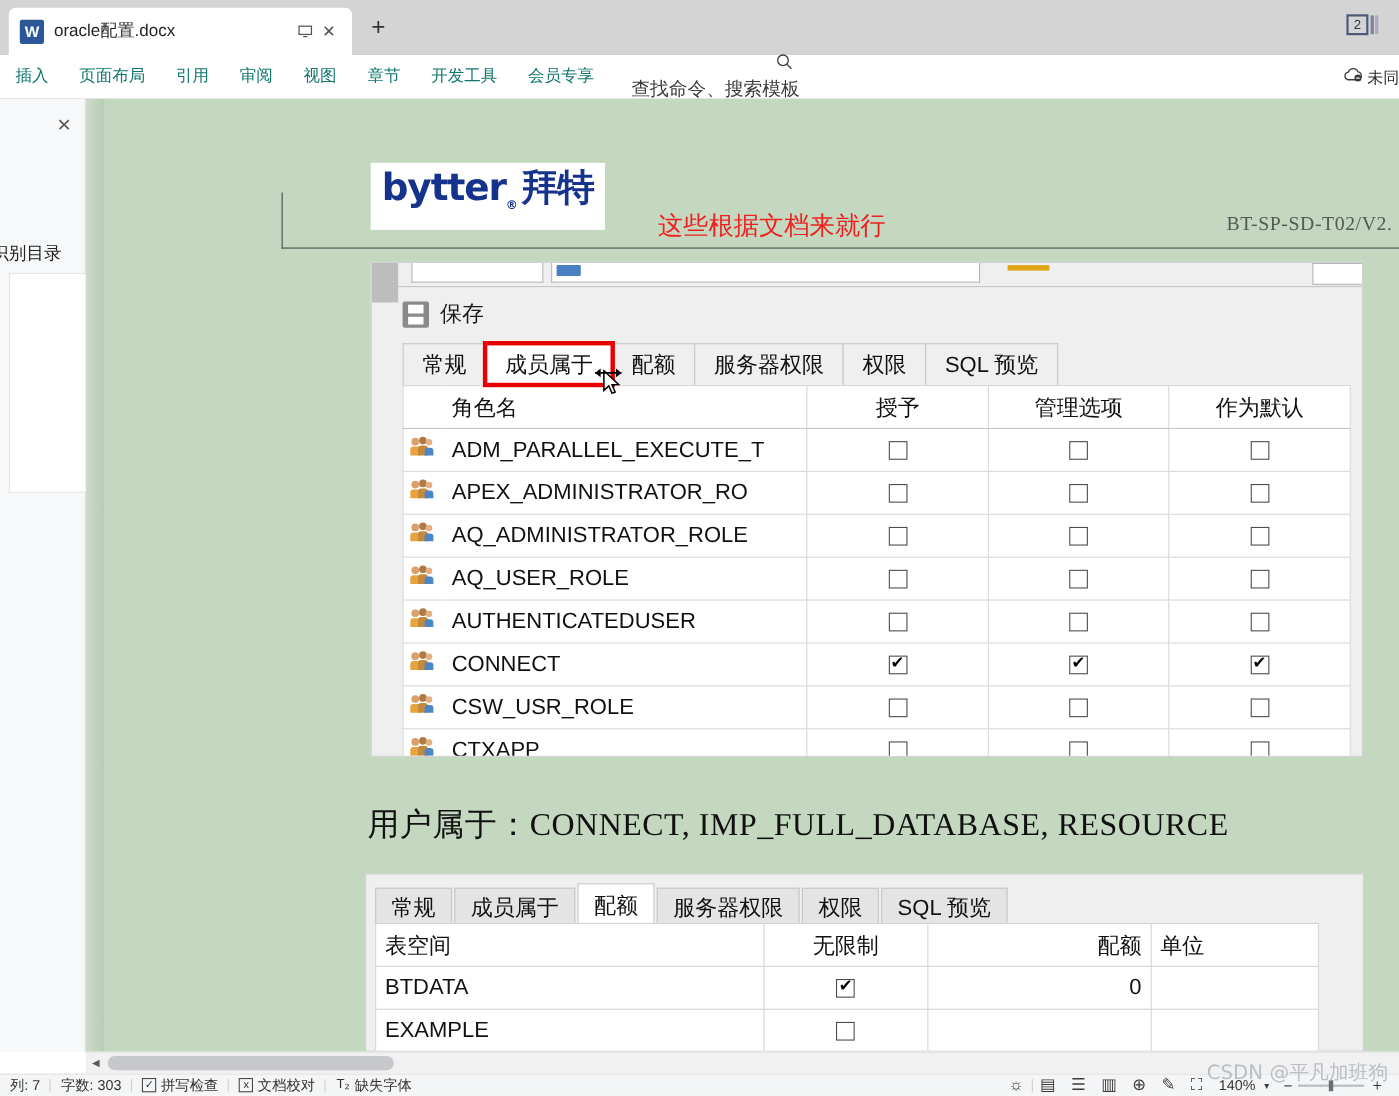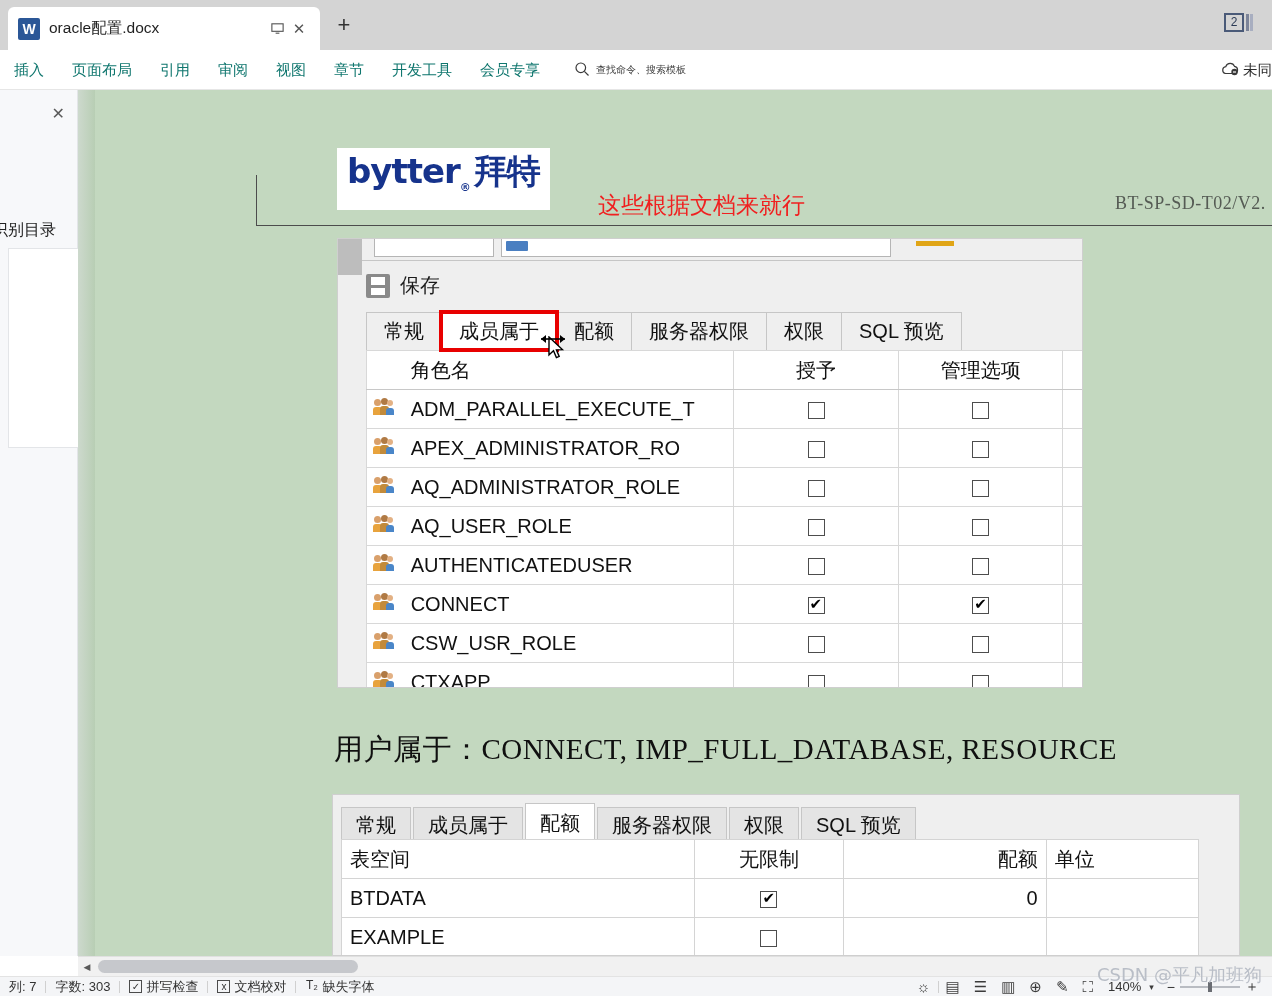--- a/index.html
+++ b/index.html
@@ -58,22 +58,22 @@
     position: absolute; left: 0; top: 50px; width: 1272px; height: 40px;
     background: #ffffff; display: flex; align-items: center;
     border-bottom: 1px solid #e6e6e6;
   }
   .menu-item {
     font-size: 15px; color: #0f766e; padding: 0 14px; white-space: nowrap;
     line-height: 40px;
     font-family: Liberation Serif, serif;
   }
   .ribbon-search {
-    display: flex; align-items: center; margin-left: 20px;
-    font-size: 10px; color: #3a3a3a; white-space: nowrap;
+    display: flex; align-items: flex-end; margin-left: 20px;
+    font-size: 17px; color: #3a3a3a; white-space: nowrap; flex-direction: column;
   }
   .ribbon-search .mag { margin-right: 6px; display: inline-block; }
   .ribbon-right {
     position: absolute; right: 0px; top: 0; height: 40px;
     display: flex; align-items: center; font-size: 14.5px; color: #2b2b2b;
   }
   .cloud-ic { margin-right: 3px; display: inline-block; }
 
   
   .leftpane {
@@ -132,21 +132,21 @@
     position: absolute; left: 161px; top: 135px; width: 1033px; height: 1px;
     background: #4c4c4c;
   }
   .hdr-vrule {
     position: absolute; left: 161px; top: 85px; width: 1px; height: 51px;
     background: #4c4c4c;
   }
 
   
   .shot1 {
-    position: absolute; left: 242px; top: 148px; width: 746px; height: 450px;
+    position: absolute; left: 242px; top: 148px; width: 902px; height: 450px;
     background: #efefef; overflow: hidden; border: 1px solid #cfcfcf;
   }
   .shot1-topstrip { position: absolute; left: 0; top: 0; width: 902px; height: 22px; background: #efefef; }
   .s1-sidecol { position: absolute; left: 0; top: 0; width: 24px; height: 36px; background: #bdbdbd; }
   .s1-fld1 { position: absolute; left: 36px; top: 0px; width: 120px; height: 18px; background: #fff; border: 1px solid #b5b5b5; border-top: none; }
   .s1-fld2 { position: absolute; left: 163px; top: 0px; width: 390px; height: 18px; background: #fff; border: 1px solid #b5b5b5; border-top: none; }
   .s1-blue { position: absolute; left: 168px; top: 2px; width: 22px; height: 10px; background: #4a7fc1; border-radius: 1px; }
   .s1-orange { position: absolute; left: 578px; top: 2px; width: 38px; height: 5px; background: #e0a516; }
   .s1-fld3 { position: absolute; left: 855px; top: 0px; width: 47px; height: 20px; background: #fff; border: 1px solid #b5b5b5; }
   .s1-hr { position: absolute; left: 24px; top: 21px; width: 878px; height: 1px; background: #c6c6c6; }

